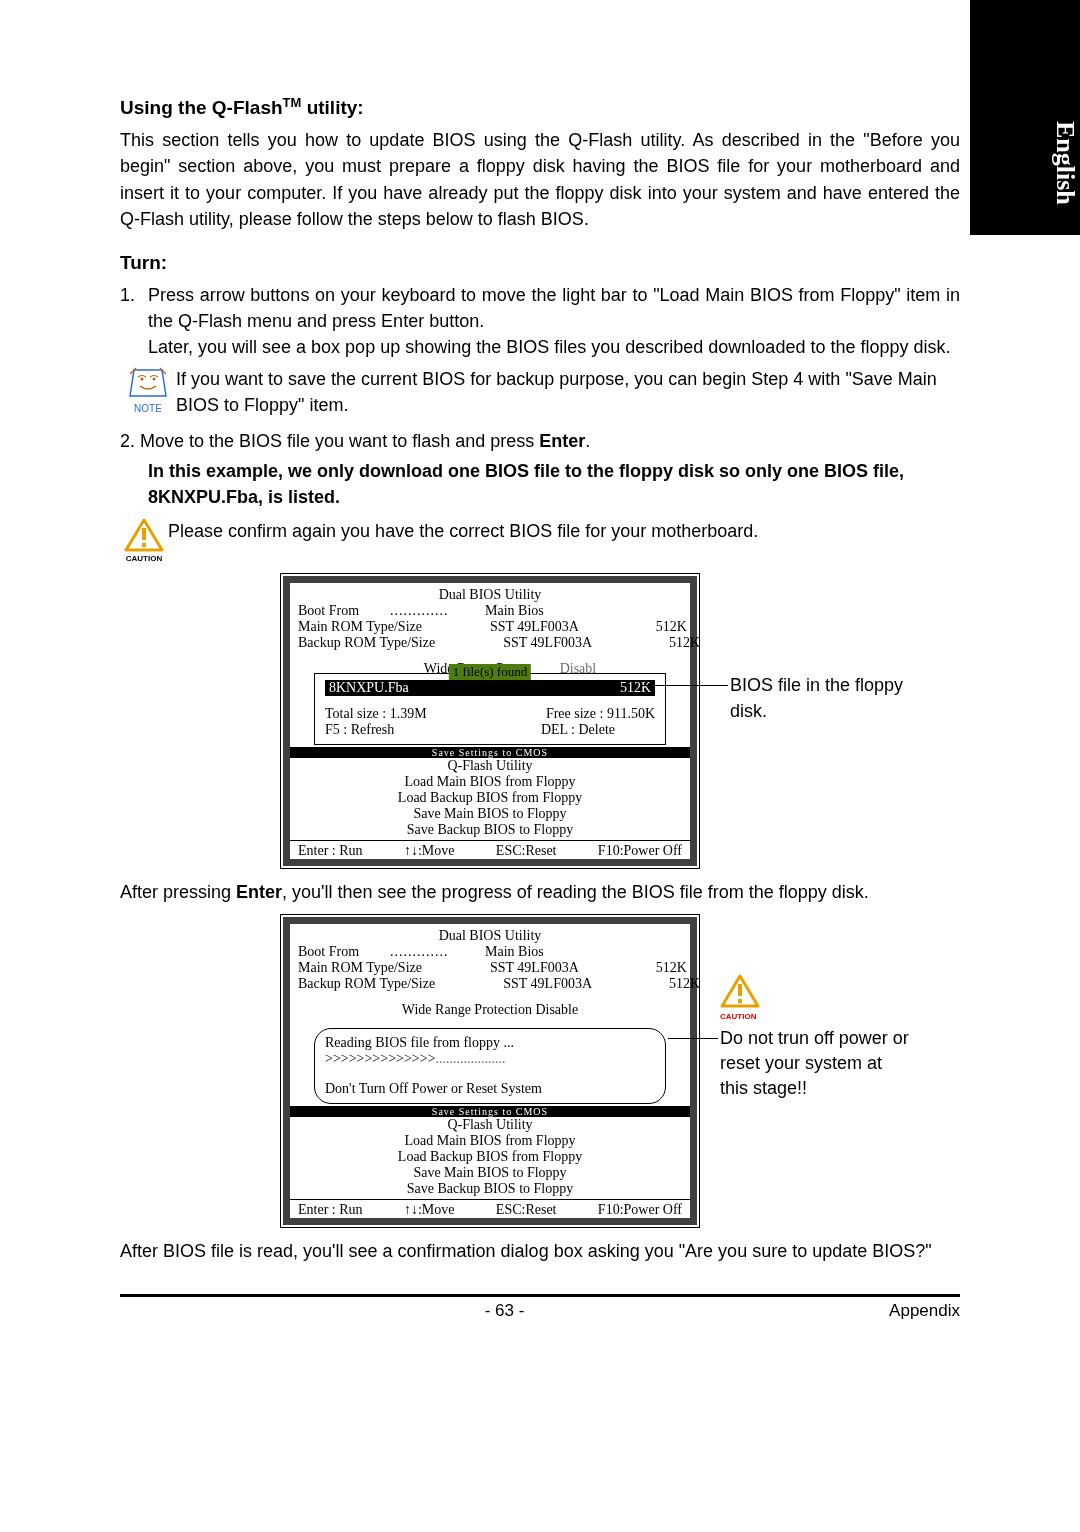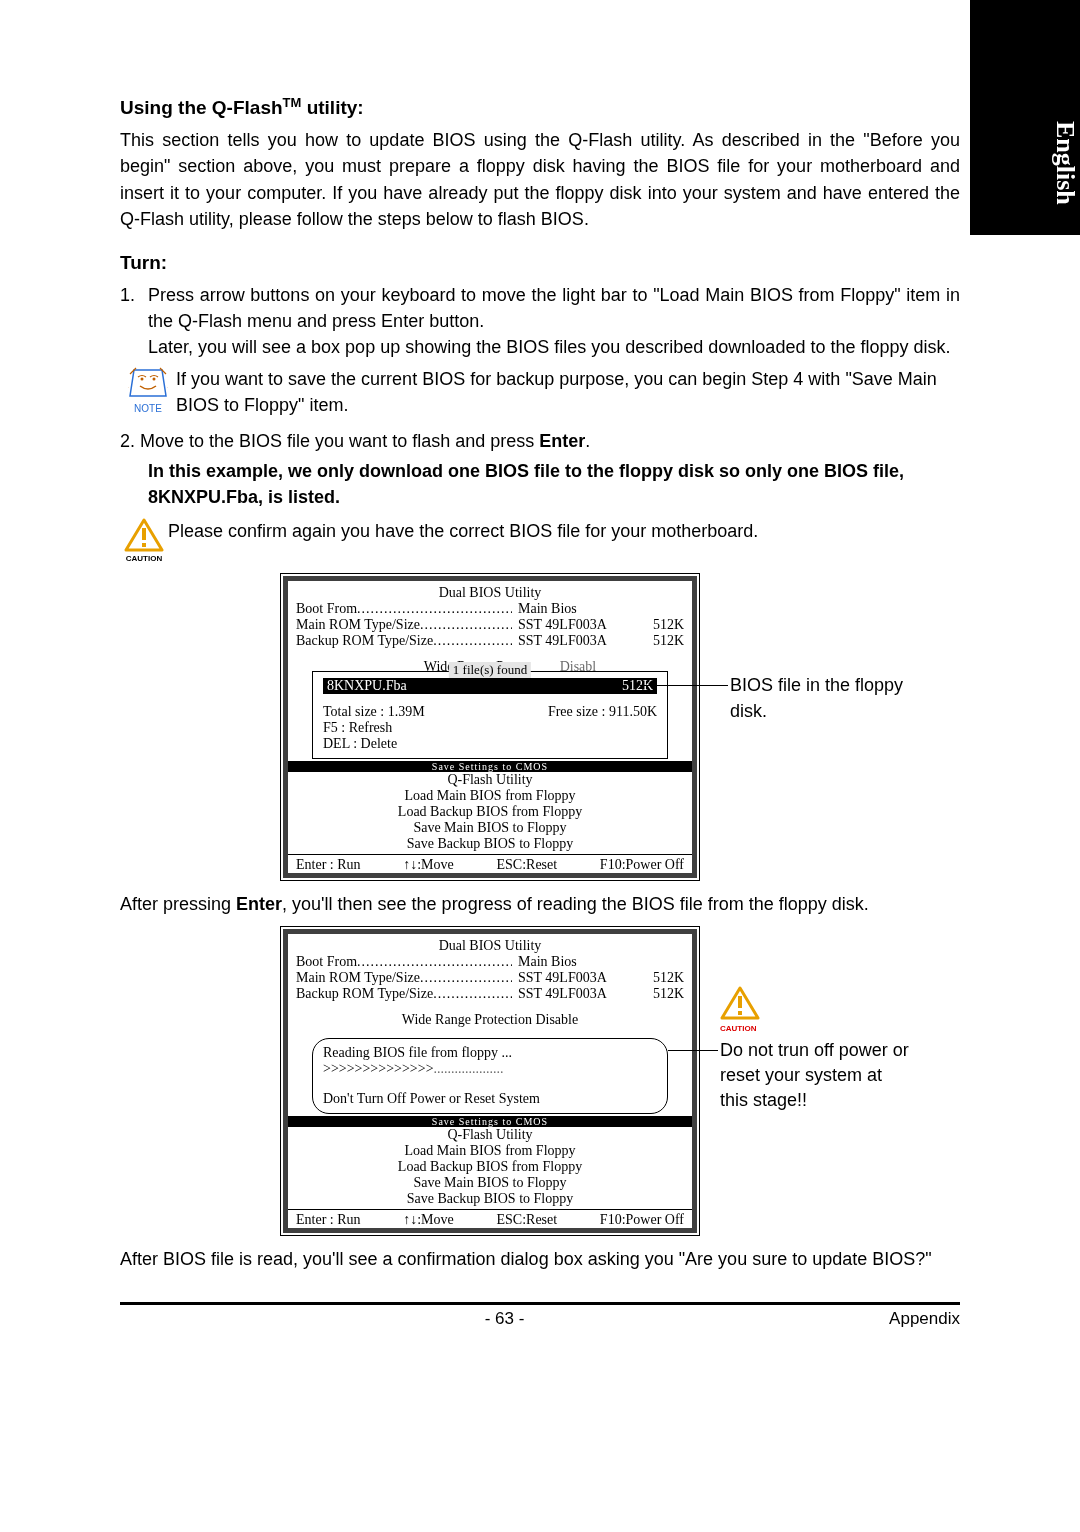--- a/index.html
+++ b/index.html
@@ -52,40 +52,40 @@
   .caution-icon { width: 48px; flex: 0 0 48px; text-align: center; font-size: 8px; font-weight: bold; }
   .caution-text { font-size: 18px; line-height: 1.45; }
   .bios-wrap { display: flex; align-items: flex-start; justify-content: center; margin: 6px 0 10px 0; }
   .bios-box {
     width: 420px;
     border: 1.5px solid #000;
     font-family: 'Times New Roman', serif;
     font-size: 14px;
     position: relative;
   }
-  .bios-inner { border: 5px solid #404040; margin: 2px; padding: 4px 8px 4px 8px; }
+  .bios-inner { border: 7px solid #404040; margin: 2px; padding: 4px 8px 4px 8px; }
   .bios-title { text-align: center; }
-  .bios-line { display: flex; }
+  .bios-line { display: flex; gap: 31px; }
   .bios-label { flex: 0 0 auto; }
   .bios-dots { flex: 1; overflow: hidden; white-space: nowrap; letter-spacing: 1px; }
   .bios-val { flex: 0 0 auto; padding-left: 6px; }
   .bios-size { flex: 0 0 52px; text-align: right; }
   .bios-sub {
     border: 1px solid #000;
     margin: 4px 16px 2px 16px;
     padding: 6px 10px;
     position: relative;
     background: #fff;
   }
   .bios-sub .popup-label {
     position: absolute;
     top: -10px;
     left: 50%;
     transform: translateX(-50%);
-    background: #e5e5e5;
+    background: #4d7c0f;
     padding: 0 4px;
     font-size: 13px;
     white-space: nowrap;
   }
   .bios-hl { background: #000; color: #fff; display: flex; justify-content: space-between; padding: 0 4px; }
   .bios-row2 { display: flex; justify-content: space-between; margin-top: 10px; }
   .bios-divider { text-align: center; background: #000; color: #fff; font-size: 10px; letter-spacing: 1px; height: 11px; overflow: hidden; margin: 2px -8px 0 -8px; position: relative; }
   .bios-util-title { text-align: center; }
   .bios-menu { text-align: center; }
   .bios-footer { display: flex; justify-content: space-between; border-top: 1px solid #000; padding-top: 2px; margin: 2px -8px -4px -8px; padding-left: 8px; padding-right: 8px; }
@@ -197,21 +197,21 @@
         <div class="bios-sub" style="margin-top:-4px;">
           <div class="popup-label">1 file(s) found</div>
           <div class="bios-hl">
             <span>8KNXPU.Fba</span>
             <span>512K</span>
           </div>
           <div class="bios-row2">
             <span>Total size : 1.39M</span>
             <span>Free size : 911.50K</span>
           </div>
-          <div style="display:flex;justify-content:space-between;flex-direction:column;">
+          <div style="display:flex;justify-content:space-between;">
             <span>F5 : Refresh</span>
             <span style="padding-right:40px">DEL : Delete</span>
           </div>
         </div>
         <div class="bios-divider">Save Settings to CMOS</div>
         <div class="bios-util-title">Q-Flash Utility</div>
         <div class="bios-menu">Load Main BIOS from Floppy</div>
         <div class="bios-menu">Load Backup BIOS from Floppy</div>
         <div class="bios-menu">Save Main BIOS to Floppy</div>
         <div class="bios-menu">Save Backup BIOS to Floppy</div>

